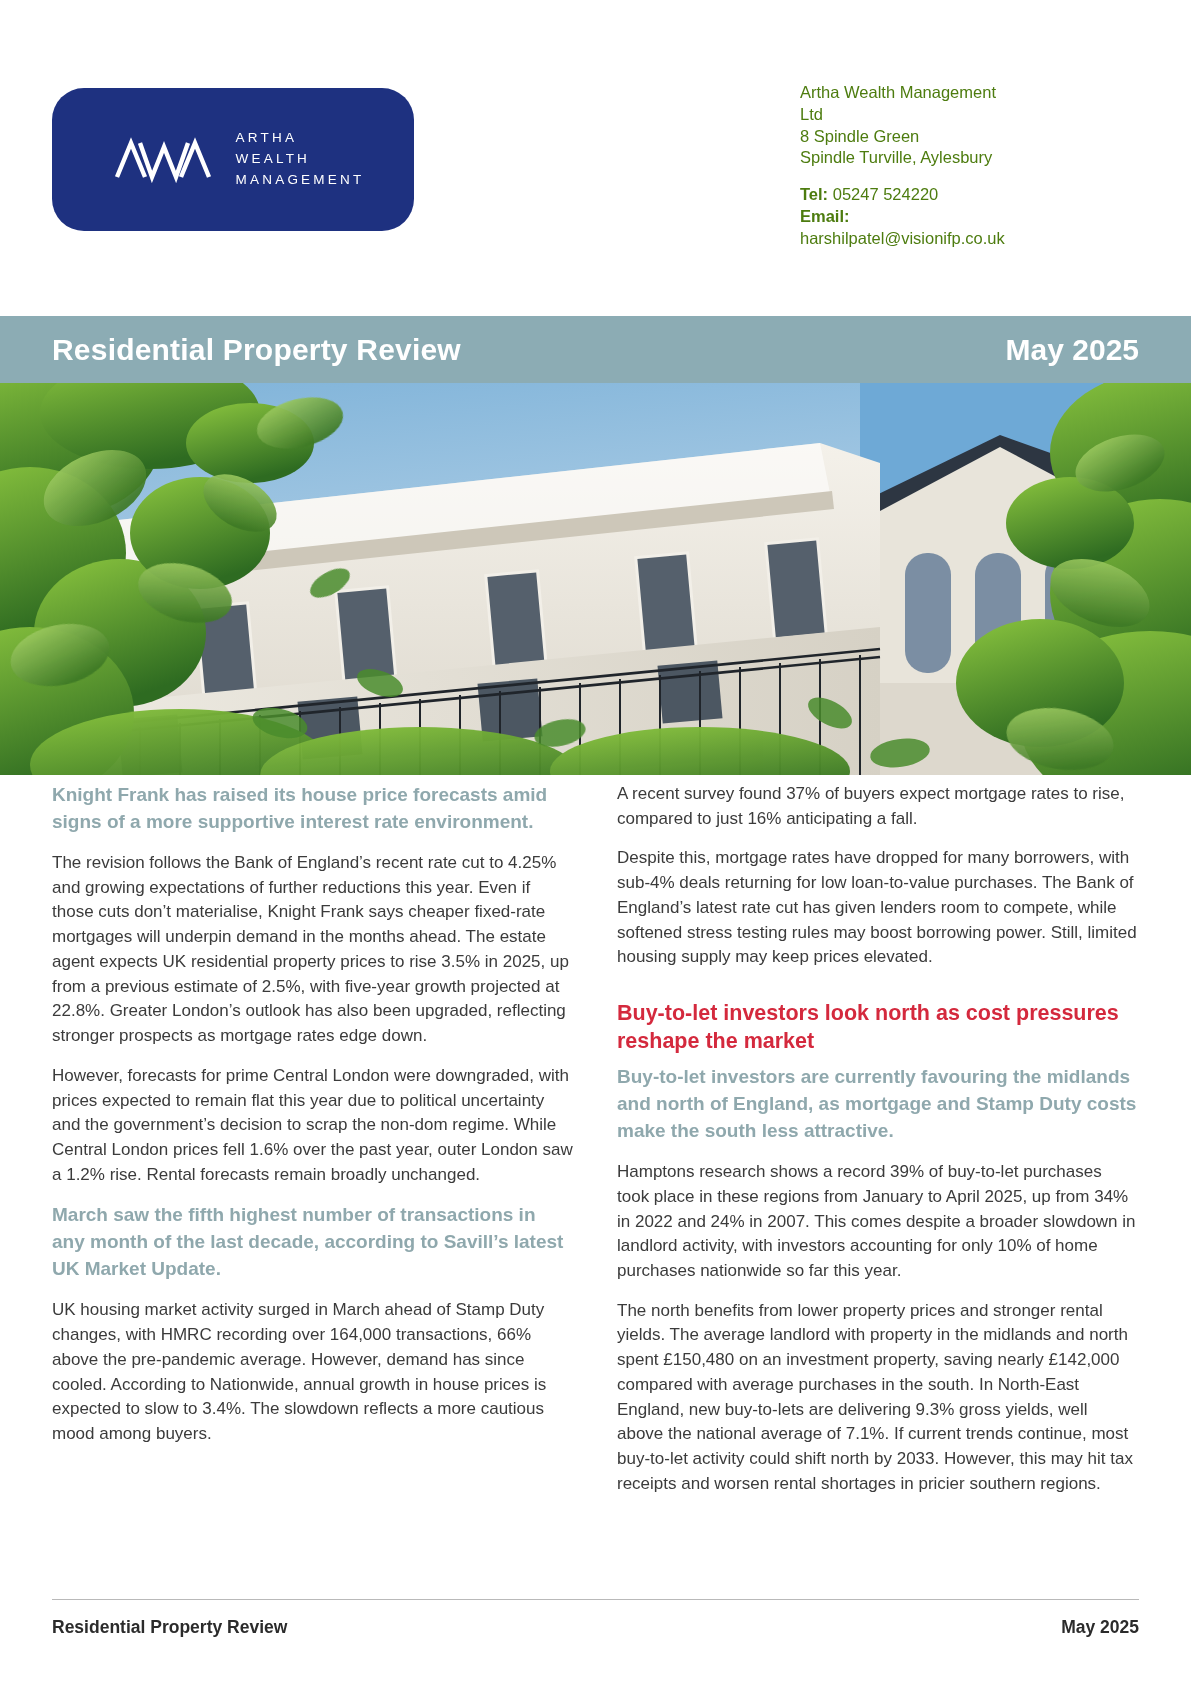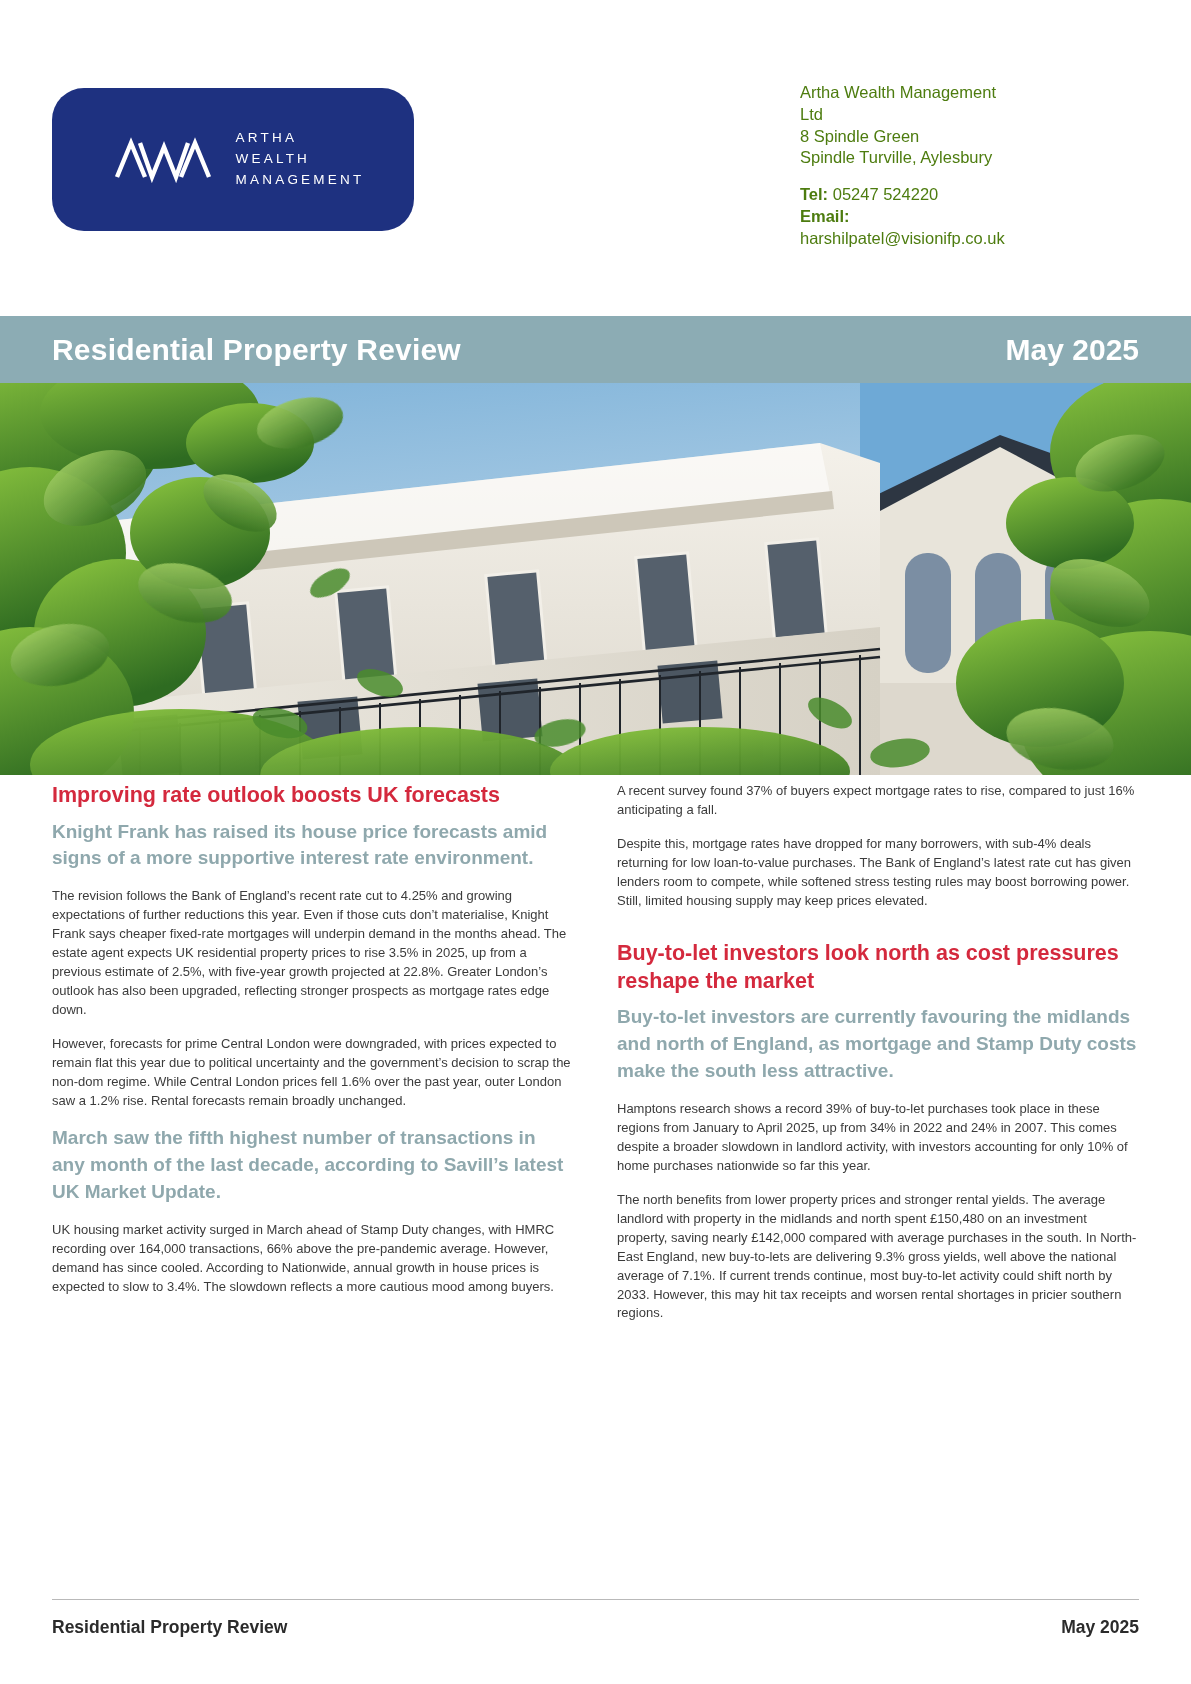--- a/index.html
+++ b/index.html
@@ -129,21 +129,21 @@
   p.standfirst {
     color: #8fa8ad;
     font-size: 19px;
     line-height: 1.42;
     margin-bottom: 15px;
     font-weight: 600;
   }
 
   p.body {
     color: #3b3b3b;
-    font-size: 13px;
+    font-size: 17px;
     line-height: 1.455;
     margin-bottom: 15px;
   }
   p.body:last-child { margin-bottom: 0; }
 
   
   .footer-rule {
     position: absolute;
     left: 52px;
     right: 52px;
@@ -345,21 +345,20 @@
         <ellipse cx="900" cy="370" rx="30" ry="14" transform="rotate(-8 900 370)"></ellipse>
         <ellipse cx="280" cy="340" rx="28" ry="14" transform="rotate(14 280 340)"></ellipse>
       </g>
     </svg>
   </div>
 
   <div class="content">
 
     <div class="col">
 
-      <h2 class="sec-head">Improving rate outlook boosts UK forecasts</h2>
       <p class="standfirst">Knight Frank has raised its house price forecasts amid signs of a more supportive interest rate environment.</p>
       <p class="body">The revision follows the Bank of England’s recent rate cut to 4.25% and growing expectations of further reductions this year. Even if those cuts don’t materialise, Knight Frank says cheaper fixed-rate mortgages will underpin demand in the months ahead. The estate agent expects UK residential property prices to rise 3.5% in 2025, up from a previous estimate of 2.5%, with five-year growth projected at 22.8%. Greater London’s outlook has also been upgraded, reflecting stronger prospects as mortgage rates edge down.</p>
       <p class="body">However, forecasts for prime Central London were downgraded, with prices expected to remain flat this year due to political uncertainty and the government’s decision to scrap the non-dom regime. While Central London prices fell 1.6% over the past year, outer London saw a 1.2% rise. Rental forecasts remain broadly unchanged.</p>
 
       <p class="standfirst">March saw the fifth highest number of transactions in any month of the last decade, according to Savill’s latest UK Market Update.</p>
       <p class="body">UK housing market activity surged in March ahead of Stamp Duty changes, with HMRC recording over 164,000 transactions, 66% above the pre-pandemic average. However, demand has since cooled.  According to Nationwide, annual growth in house prices is expected to slow to 3.4%. The slowdown reflects a more cautious mood among buyers.</p>
 
     </div>
 
     <div class="col">

